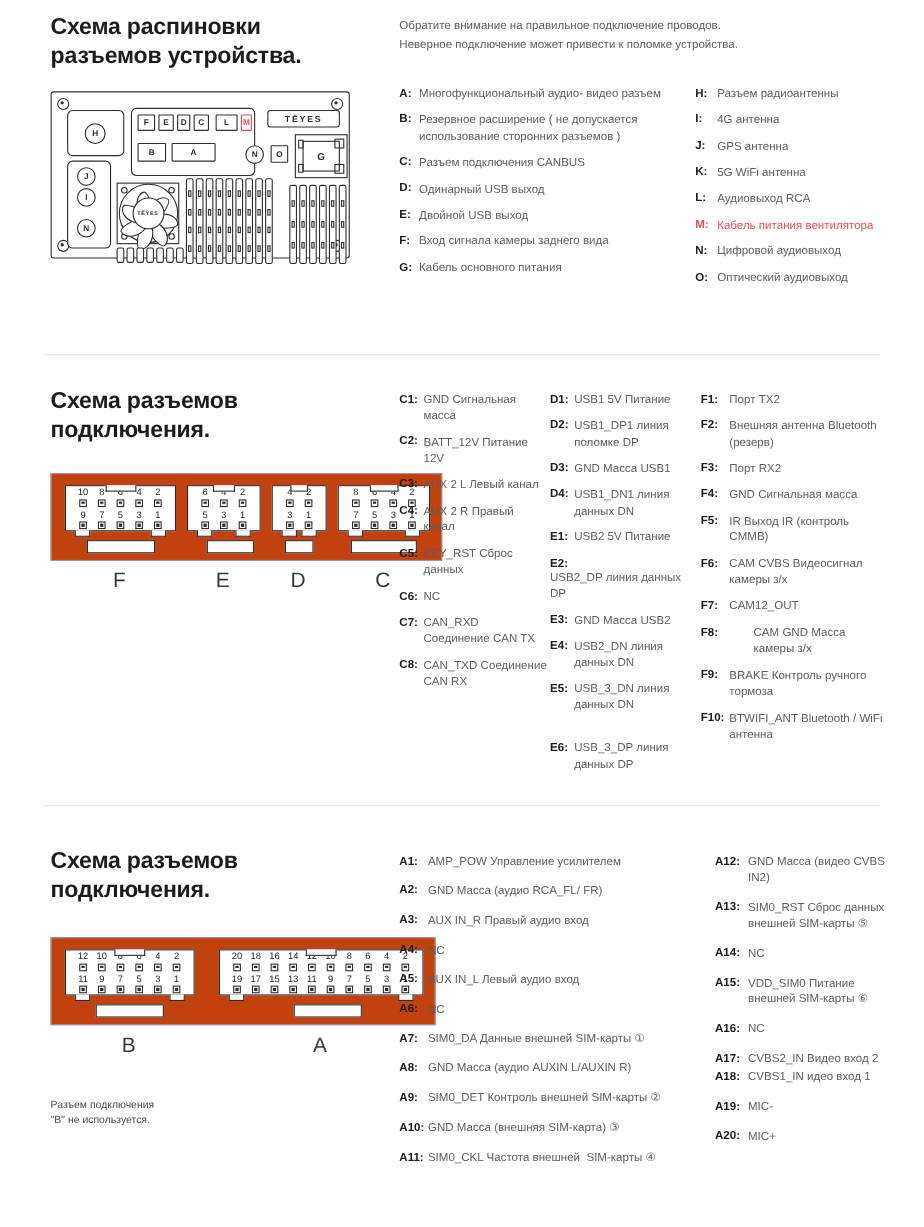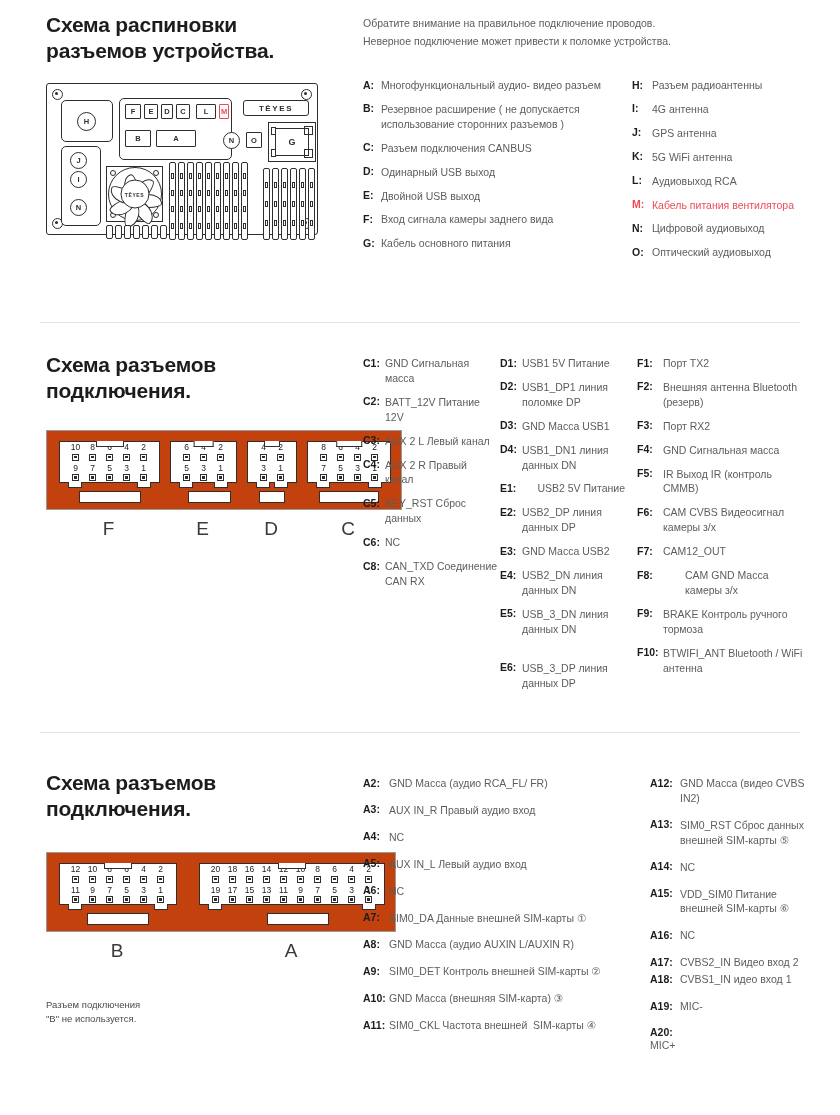--- a/index.html
+++ b/index.html
@@ -621,20 +621,24 @@
         </div>
         <div class="lrow" style="margin-bottom: 9px;">
           <span class="lkey" style="width:22px">C5:</span>
           <span class="lval">KEY_RST Сброс данных</span>
         </div>
         <div class="lrow" style="margin-bottom: 9px;">
           <span class="lkey" style="width:22px">C6:</span>
           <span class="lval">NC</span>
         </div>
         <div class="lrow" style="margin-bottom: 9px;">
+          <span class="lkey" style="width:22px">C7:</span>
+          <span class="lval">CAN_RXD Соединение CAN TX</span>
+        </div>
+        <div class="lrow" style="margin-bottom: 9px;">
           <span class="lkey" style="width:22px">C8:</span>
           <span class="lval">CAN_TXD Соединение CAN RX</span>
         </div>
       </div>
     <div class="legend" style="left:500px;top:26px;width:125px;">
         <div class="lrow" style="margin-bottom: 9px;">
           <span class="lkey" style="width:22px">D1:</span>
           <span class="lval">USB1 5V Питание</span>
         </div>
         <div class="lrow" style="margin-bottom: 9px;">
@@ -642,25 +646,25 @@
           <span class="lval">USB1_DP1 линия поломке DP</span>
         </div>
         <div class="lrow" style="margin-bottom: 9px;">
           <span class="lkey" style="width:22px">D3:</span>
           <span class="lval">GND Масса USB1</span>
         </div>
         <div class="lrow" style="margin-bottom: 9px;">
           <span class="lkey" style="width:22px">D4:</span>
           <span class="lval">USB1_DN1 линия данных DN</span>
         </div>
-        <div class="lrow" style="margin-bottom: 9px; justify-content: space-between;">
+        <div class="lrow" style="margin-bottom: 9px;">
           <span class="lkey" style="width:22px">E1:</span>
           <span class="lval">USB2 5V Питание</span>
         </div>
-        <div class="lrow" style="margin-bottom: 9px;">
+        <div class="lrow" style="margin-bottom: 9px; flex-direction: column;">
           <span class="lkey" style="width:22px">E2:</span>
           <span class="lval">USB2_DP линия данных DP</span>
         </div>
         <div class="lrow" style="margin-bottom: 9px;">
           <span class="lkey" style="width:22px">E3:</span>
           <span class="lval">GND Масса USB2</span>
         </div>
         <div class="lrow" style="margin-bottom: 9px;">
           <span class="lkey" style="width:22px">E4:</span>
           <span class="lval">USB2_DN линия данных DN</span>
@@ -881,20 +885,24 @@
         <div class="connlabel" style="left: 198px; top: 200px; width: 186px;">A</div>
       </div>
 
     <div class="note" style="left:46px;top:258px;">
         <span style="display:block">Разъем подключения</span>
         <span style="display:block">"B" не используется.</span>
       </div>
 
     <div class="legend" style="left:363px;top:36px;width:270px;">
         <div class="lrow" style="margin-bottom: 12px;">
+          <span class="lkey" style="width:26px">A1:</span>
+          <span class="lval">AMP_POW Управление усилителем</span>
+        </div>
+        <div class="lrow" style="margin-bottom: 12px;">
           <span class="lkey" style="width:26px">A2:</span>
           <span class="lval">GND Масса (аудио RCA_FL/ FR)</span>
         </div>
         <div class="lrow" style="margin-bottom: 12px;">
           <span class="lkey" style="width:26px">A3:</span>
           <span class="lval">AUX IN_R Правый аудио вход</span>
         </div>
         <div class="lrow" style="margin-bottom: 12px;">
           <span class="lkey" style="width:26px">A4:</span>
           <span class="lval">NC</span>
@@ -955,20 +963,20 @@
           <span class="lval">CVBS2_IN Видео вход 2</span>
         </div>
         <div class="lrow" style="margin-bottom: 12px;">
           <span class="lkey" style="width:30px">A18:</span>
           <span class="lval">CVBS1_IN идео вход 1</span>
         </div>
         <div class="lrow" style="margin-bottom: 12px;">
           <span class="lkey" style="width:30px">A19:</span>
           <span class="lval">MIC-</span>
         </div>
-        <div class="lrow" style="margin-bottom: 12px; flex-direction: column;">
+        <div class="lrow" style="margin-bottom: 12px;">
           <span class="lkey" style="width:30px">A20:</span>
           <span class="lval">MIC+</span>
         </div>
       </div>
   </div>
 
 </div>
 
 </body></html>

